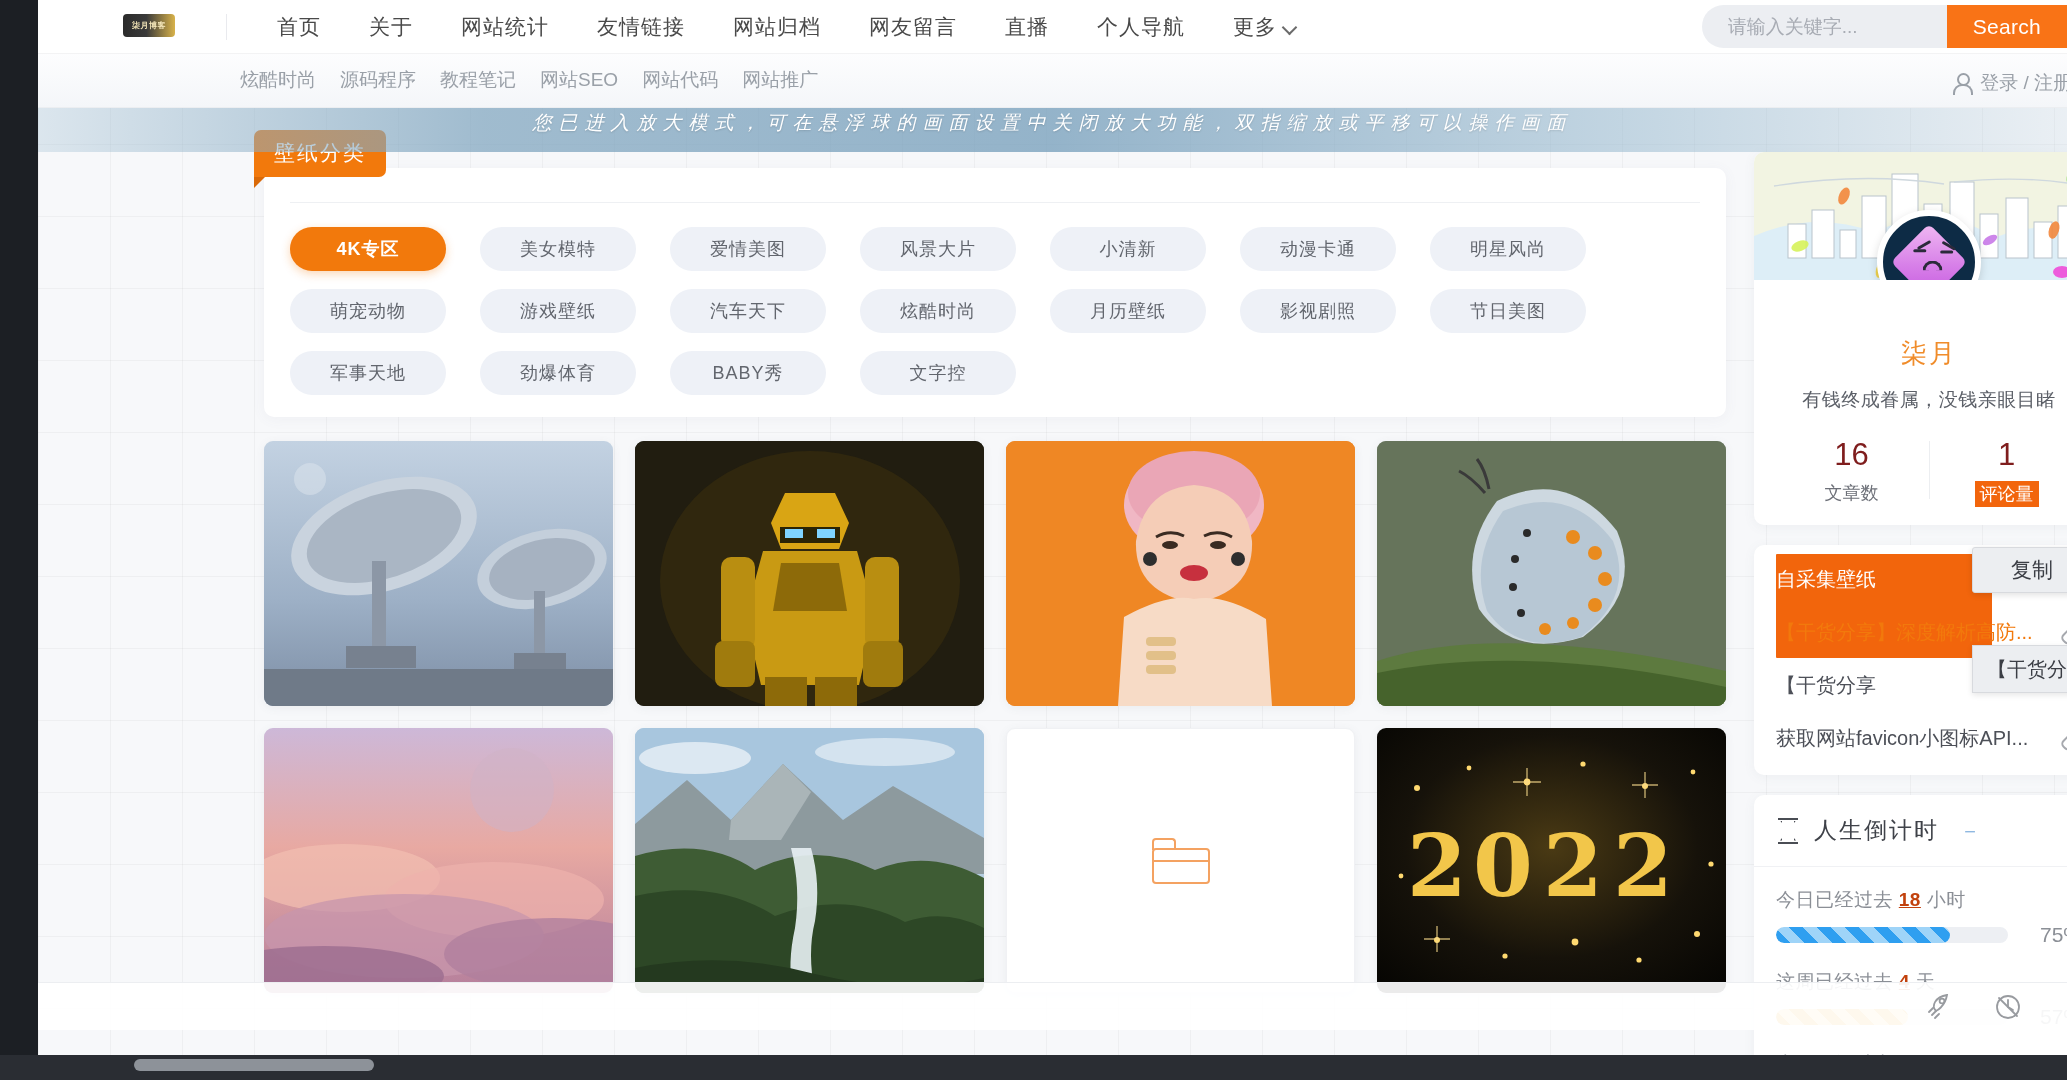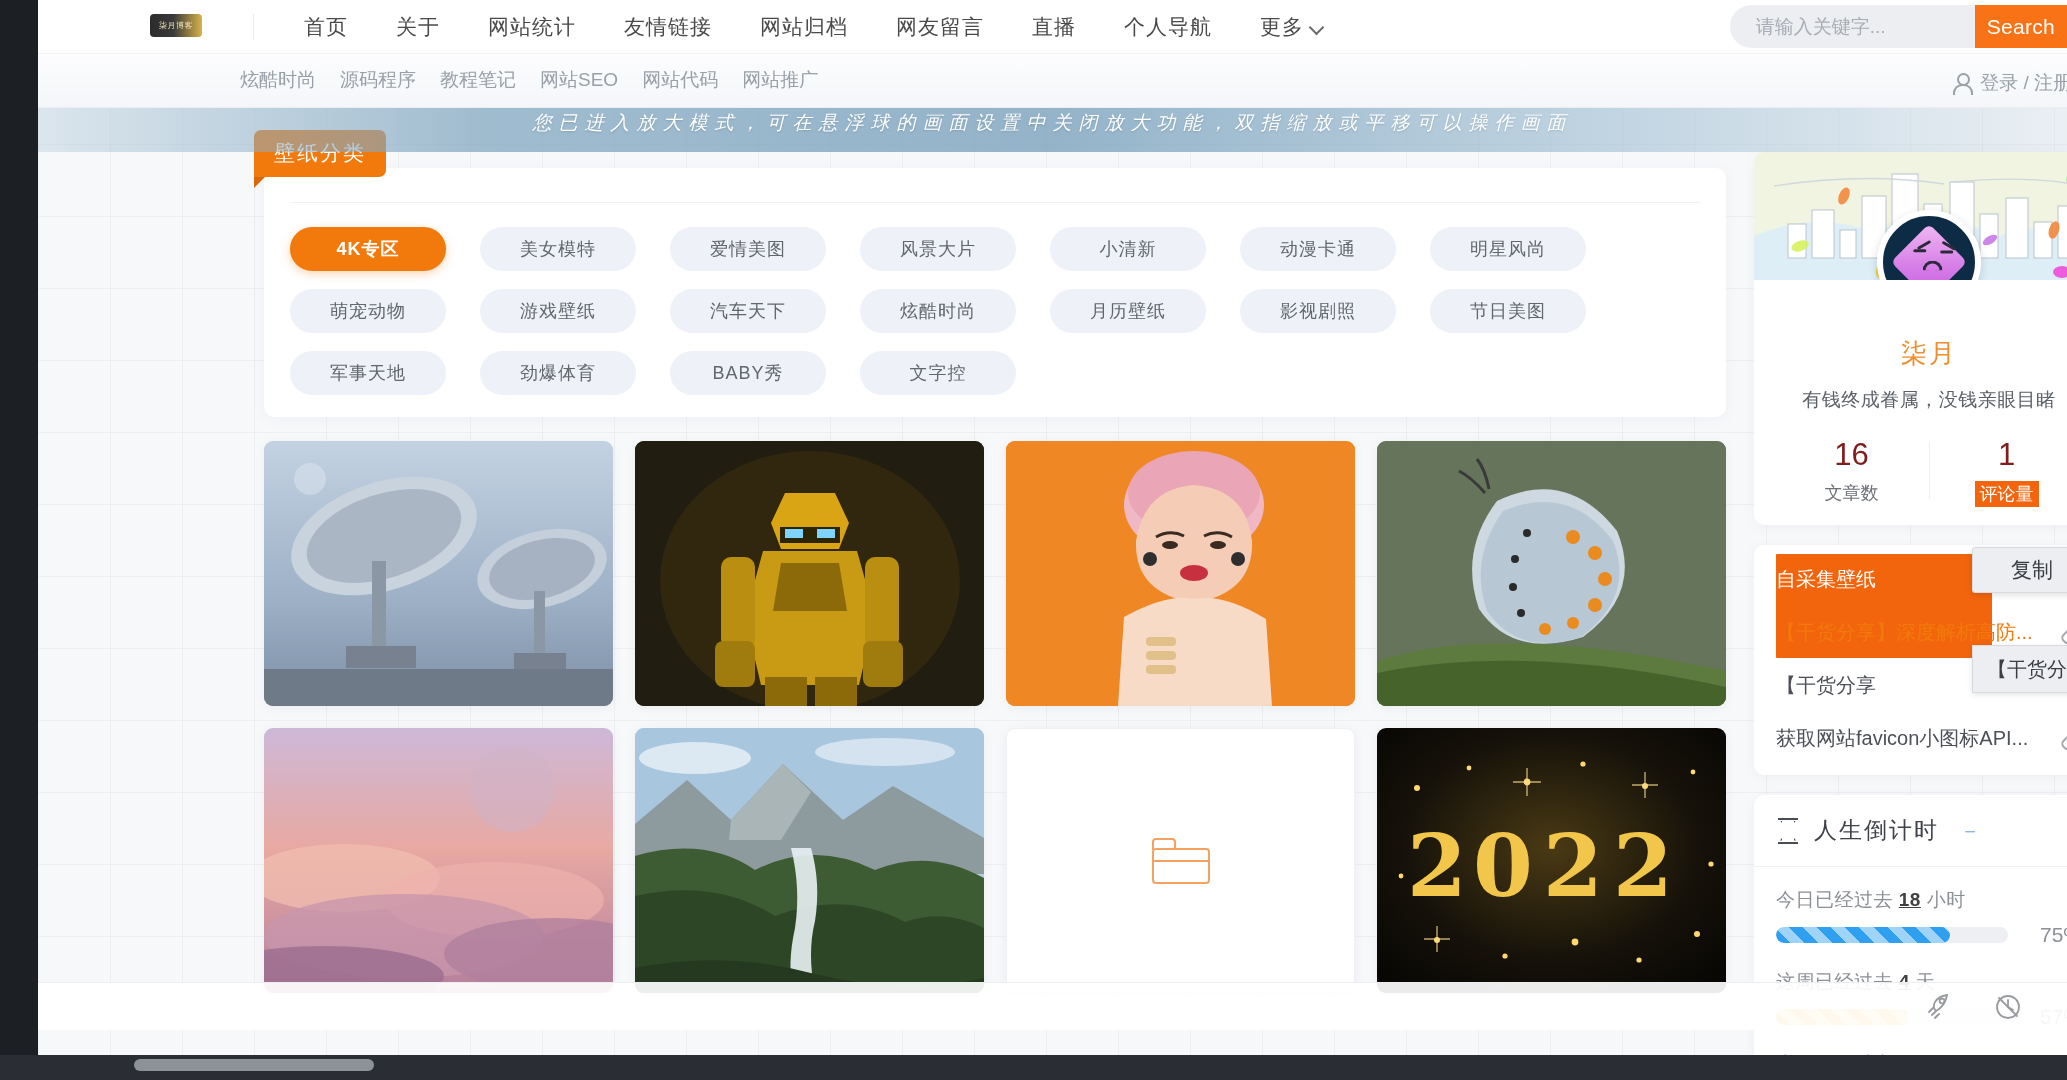--- a/index.html
+++ b/index.html
@@ -20,21 +20,21 @@
     overflow:hidden;
   }
 
   
   .header {
     position:absolute; left:0; top:0; width:2029px; height:53px;
     background:#ffffff; display:flex; align-items:center;
     box-shadow:0 1px 0 rgba(0,0,0,.04);
     z-index:20;
   }
-  .logo { margin-left:112px; width:73px; height:26px; position:relative; flex:0 0 auto; }
+  .logo { margin-left:85px; width:73px; height:26px; position:relative; flex:0 0 auto;font-weight:bold; }
   .logo-badge {
     width:52px; height:23px; border-radius:4px;
     background:linear-gradient(90deg,#2b2b2b 0%,#3a3a3a 45%,#d8b24a 100%);
     display:flex; align-items:center; justify-content:center;
     font-size:8px; color:#f3e5b8; letter-spacing:.5px; overflow:hidden;
     filter:blur(.3px);
   }
   .logo-sep { width:1px; height:26px; background:#e9eaee; margin:0 26px 0 30px; }
 
   .nav { display:flex; align-items:center; gap:0; }
@@ -56,21 +56,21 @@
     border-radius:22px 0 0 22px; overflow:hidden; background:#eceef2;
   }
   .search-input {
     width:245px; border:0; outline:0; background:transparent;
     font-size:19px; color:#0f172a; padding:0 18px 0 26px;
     font-family:"Liberation Sans",sans-serif;
   }
   .search-input::placeholder { color:#a8acb4; }
   .search-btn {
     background:#f97316; color:#fff; border:0; cursor:pointer;
-    font-size:21px; padding:0 12px; font-family:"Liberation Sans",sans-serif;
+    font-size:21px; padding:0 26px; font-family:"Liberation Sans",sans-serif;
     letter-spacing:.3px;
   }
 
   
   .subnav {
     position:absolute; left:0; top:53px; width:2029px; height:55px;
     background:linear-gradient(180deg,#fdfdfe 0%,#f4f6f9 100%);
     display:flex; align-items:center; z-index:19;
     border-bottom:1px solid #eceef1;
   }
@@ -262,21 +262,21 @@
   .hg-x{
     position:absolute; left:4px; top:3px; width:16px; height:20px;
     border-left:2px solid #4a4d54; border-right:2px solid #4a4d54;
     clip-path:polygon(0 0,100% 0,50% 50%,100% 100%,0 100%,50% 50%);
   }
   .widget-title { font-size:23px; color:#3f4249; letter-spacing:2px; }
   .minus { font-size:22px; color:#8fb8e0; margin-left:6px; cursor:pointer; }
 
   .widget-body { padding:20px 22px 24px 22px; }
   .cd-label { font-size:19px; color:#8b8f96; margin-bottom:10px; letter-spacing:.5px; }
-  .cd-label b { color:#404040; font-weight:bold;text-decoration:underline; }
+  .cd-label b { color:#c2410c; font-weight:bold;text-decoration:underline; }
   .cd-row { display:flex; align-items:center; gap:12px; margin-bottom:22px; }
   .bar { flex:1; height:16px; border-radius:8px; background:#edeff3; overflow:hidden; }
   .bar .fillp { height:100%; border-radius:8px; }
   .fillp.blue {
     background:repeating-linear-gradient(45deg,#2f9ff0 0 10px,#9fd4f8 10px 20px);
   }
   .fillp.amber {
     background:repeating-linear-gradient(45deg,#f0a81a 0 10px,#fbd78a 10px 20px);
   }
   .pct { font-size:21px; color:#8b8f96; width:62px; text-align:right; }

